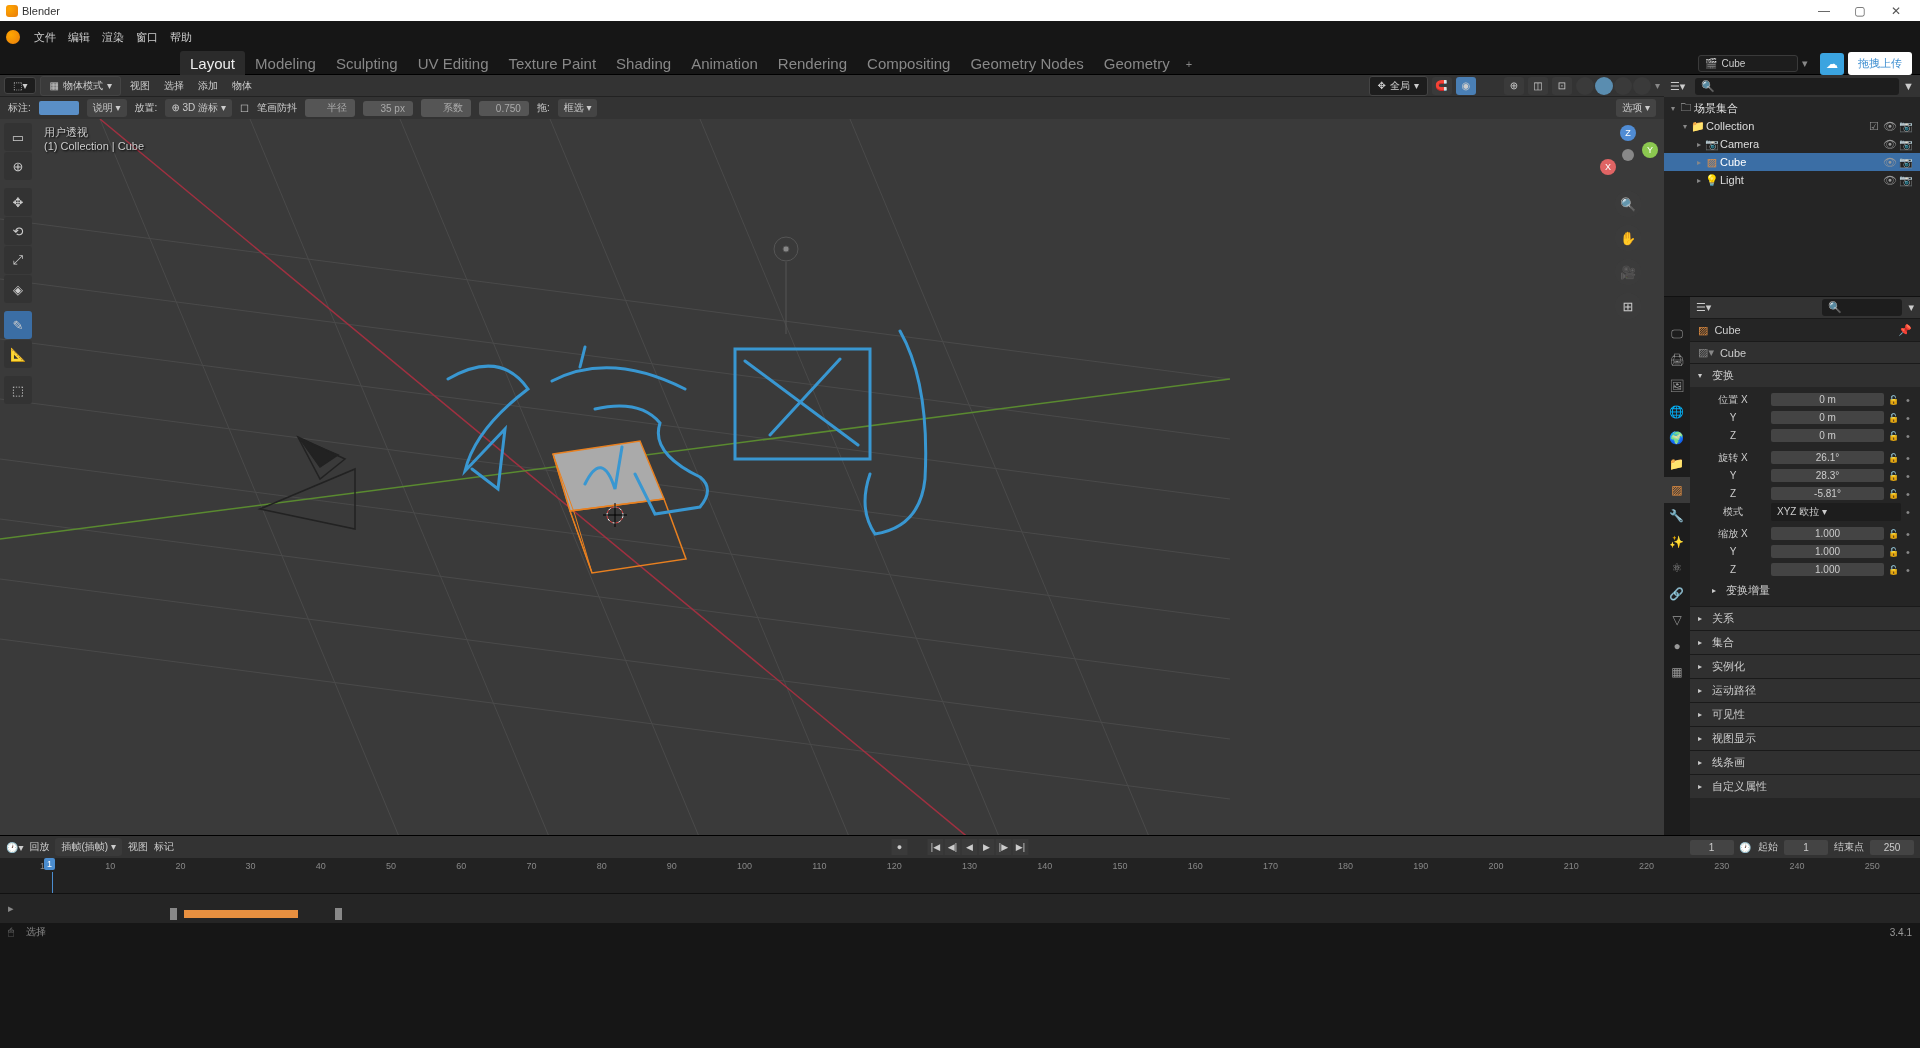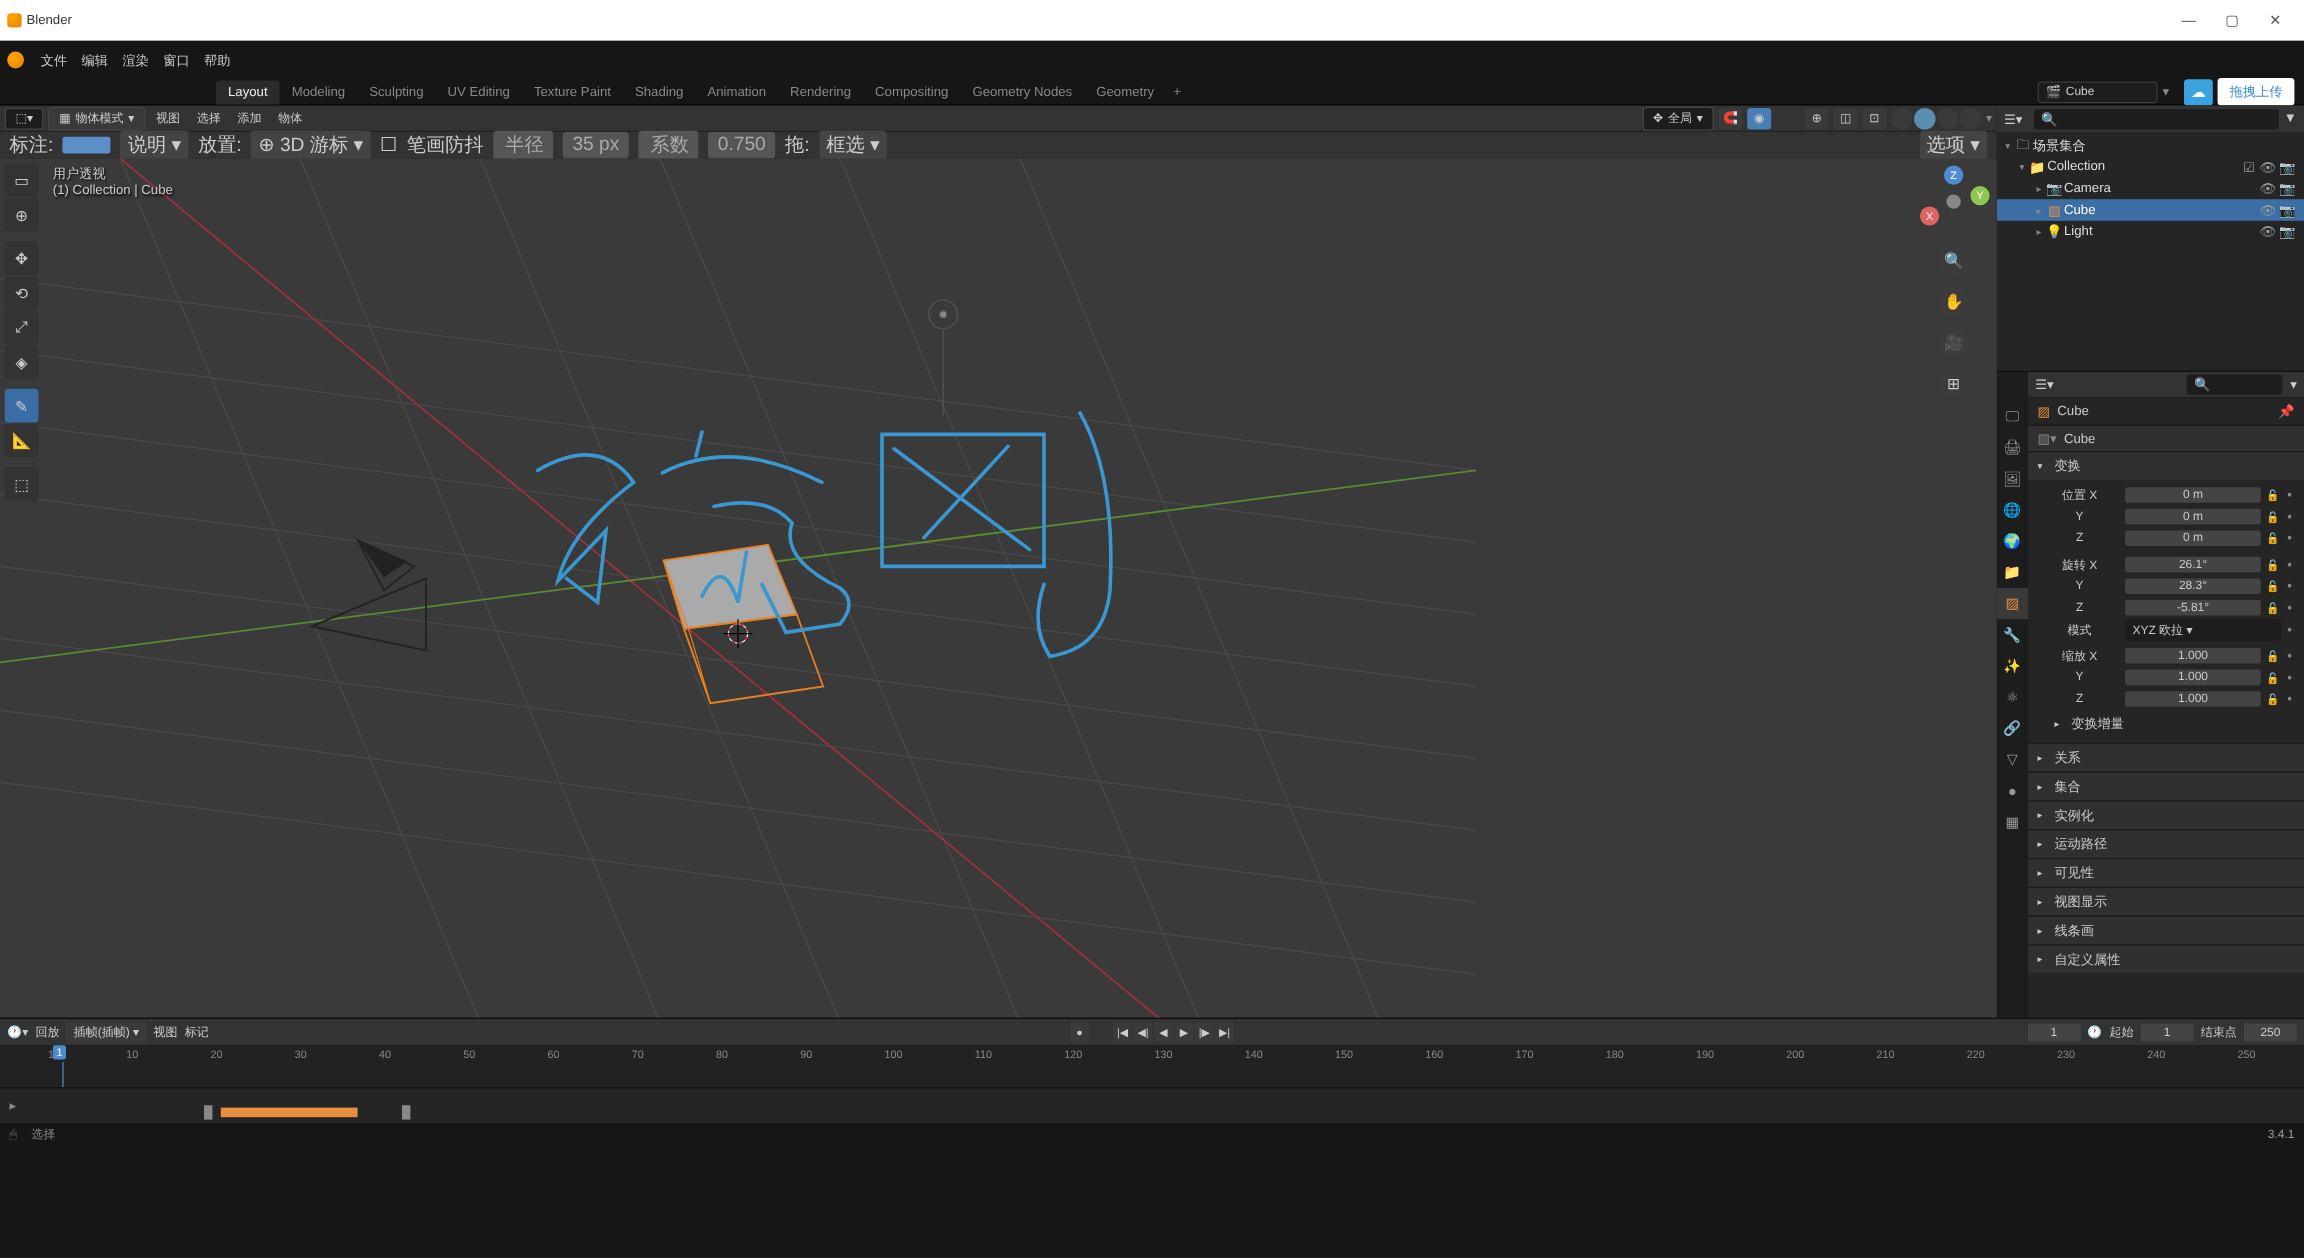--- a/index.html
+++ b/index.html
@@ -1,31 +1,31 @@
 <!DOCTYPE html>
 <html><head>
 <meta charset="utf-8">
 <style>
 * { margin: 0; padding: 0; box-sizing: border-box; font-family: -apple-system, "Segoe UI", sans-serif; user-select: none; }
 body { width: 1920px; height: 1048px; background: #161616; color: #ccc; font-size: 11px; overflow: hidden; }
 
 
-.titlebar { height: 34px; background: #fff; display: flex; align-items: center; padding: 0 6px; color: #333; font-size: 11px; }
+.titlebar { height: 21px; background: #fff; display: flex; align-items: center; padding: 0 6px; color: #333; font-size: 11px; }
 .titlebar .logo { width: 12px; height: 12px; background: radial-gradient(circle at 30% 30%, #ffa600, #e87d0d); border-radius: 3px; margin-right: 4px; }
 .titlebar .spacer { flex: 1; }
 .titlebar .winbtn { width: 36px; text-align: center; font-size: 12px; color: #555; cursor: pointer; }
 
 
 .topmenu { height: 18px; background: #161616; display: flex; align-items: center; padding: 16px 6px; gap: 12px; font-size: 11px; }
 .topmenu .blender-icon { width: 14px; height: 14px; background: radial-gradient(circle at 35% 35%, #ffa600, #e87d0d); border-radius: 50%; position: relative; margin-right: 2px; }
 .topmenu span { cursor: pointer; }
 
 
 .wstabs { height: 22px; background: #161616; display: flex; align-items: center; padding-left: 180px; border-bottom: 1px solid #000; }
-.wstabs .tab { padding: 4px 10px; color: #888; font-size: 11px; cursor: pointer; }
+.wstabs .tab { padding: 4px 10px; color: #888; font-size: 15px; cursor: pointer; }
 .wstabs .tab.active { background: #2b2b2b; color: #eee; border-top-left-radius: 3px; border-top-right-radius: 3px; }
 .wstabs .plus { margin-left: 6px; color: #888; cursor: pointer; }
 .wstabs .right { margin-left: auto; display: flex; align-items: center; gap: 4px; padding-right: 8px; }
 .wstabs .scene-field { background: #1d1d1d; border: 1px solid #3a3a3a; border-radius: 3px; padding: 2px 6px; width: 100px; font-size: 10px; color: #ccc; display: flex; align-items: center; gap: 4px; }
 .wstabs .upload-btn { background: #fff; color: #3b8dd0; padding: 4px 10px; border-radius: 3px; font-size: 11px; cursor: pointer; }
 .wstabs .upload-icon { background: #3ba4e0; color: #fff; padding: 4px 6px; border-radius: 3px; font-size: 12px; cursor: pointer; }
 
 
 .main { display: flex; height: 760px; }
 .viewport-area { flex: 1; display: flex; flex-direction: column; }
@@ -37,21 +37,21 @@
 .vp-header .mode-sel.light { background: #3a3a3a; }
 .vp-header .menu-item { padding: 2px 5px; cursor: pointer; }
 .vp-header .spacer { flex: 1; }
 .vp-header .icon-btn { width: 20px; height: 18px; background: #3a3a3a; border-radius: 3px; display: flex; align-items: center; justify-content: center; font-size: 10px; cursor: pointer; }
 .vp-header .icon-btn.orange { background: #4a7fb5; }
 .vp-header .shading-group { display: flex; gap: 1px; }
 .vp-header .shade-btn { width: 18px; height: 18px; background: #3a3a3a; border-radius: 50%; cursor: pointer; }
 .vp-header .shade-btn.active { background: #5a8db0; }
 
 
-.annotate-bar { height: 22px; background: #333; display: flex; align-items: center; padding: 0 8px; gap: 8px; font-size: 16px; }
+.annotate-bar { height: 22px; background: #333; display: flex; align-items: center; padding: 0 8px; gap: 8px; font-size: 10px; }
 .annotate-bar .color-sw { width: 40px; height: 14px; background: #5a8fc7; border-radius: 2px; }
 .annotate-bar .field { background: #444; border-radius: 3px; padding: 2px 6px; }
 .annotate-bar .num-field { background: #555; border-radius: 3px; padding: 2px 8px; color: #aaa; min-width: 50px; text-align: right; }
 .annotate-bar .spacer { flex: 1; }
 
 
 .viewport { flex: 1; background: #3a3a3a; position: relative; overflow: hidden; }
 .viewport svg { position: absolute; top: 0; left: 0; }
 .vp-overlay { position: absolute; top: 6px; left: 44px; font-size: 11px; color: #ccc; text-shadow: 1px 1px 2px #000; line-height: 1.3; }
 

